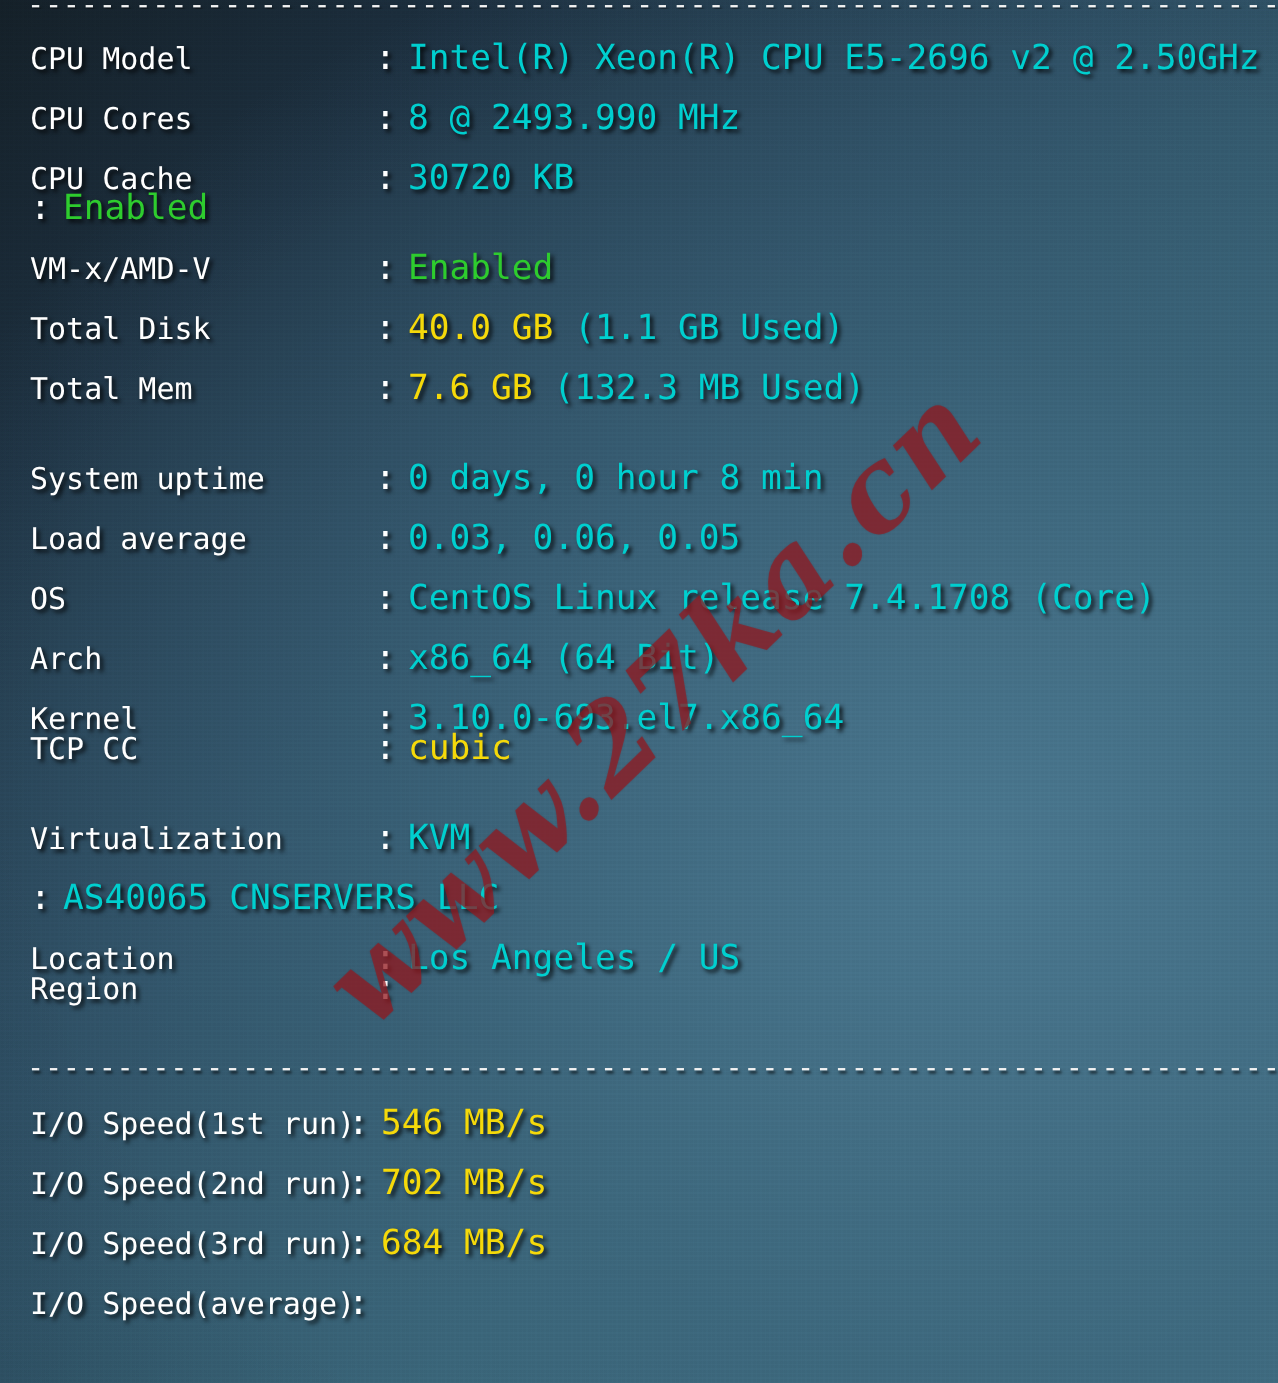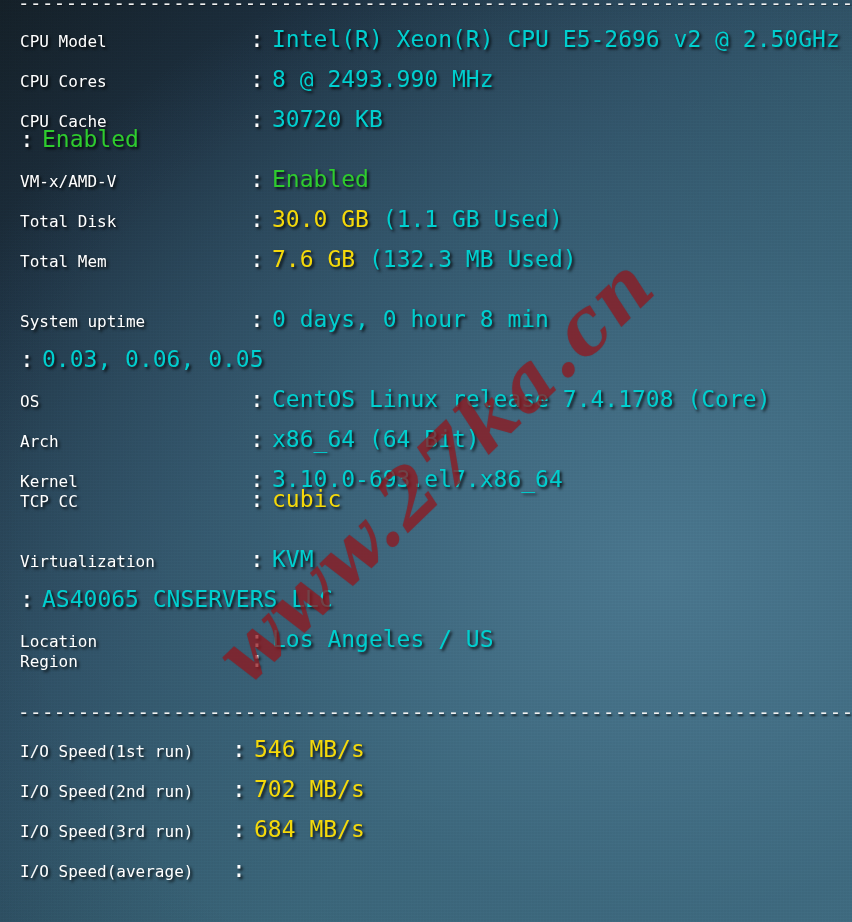--- a/index.html
+++ b/index.html
@@ -63,21 +63,21 @@
 
   .row {
     display: flex;
     align-items: baseline;
     height: 40px;
     padding-left: 20px;
     white-space: nowrap;
   }
   .label {
     color: #ffffff;
-    font-size: 16px;
+    font-size: 20px;
     width: 230px;
     flex: 0 0 230px;
     text-shadow: 2px 2px 3px rgba(0,0,0,0.85);
     font-family: "DejaVu Sans Mono", "Liberation Mono", monospace;
   }
   .colon {
     color: #ffffff;
     font-size: 23px;
     flex: 0 0 22px;
     text-shadow: 2px 2px 3px rgba(0,0,0,0.85);
@@ -152,35 +152,36 @@
           <span class="value v-green">Enabled</span>
         </div>
         <div class="row">
           <span class="label">VM-x/AMD-V</span>
           <span class="colon">:</span>
           <span class="value v-green">Enabled</span>
         </div>
         <div class="row">
           <span class="label">Total Disk</span>
           <span class="colon">:</span>
-          <span class="value v-yellow">30.0 GB</span>
+          <span class="value v-yellow">40.0 GB</span>
           <span class="value v-extra">&nbsp;(1.1 GB Used)</span>
         </div>
         <div class="row">
           <span class="label">Total Mem</span>
           <span class="colon">:</span>
           <span class="value v-yellow">7.6 GB</span>
           <span class="value v-extra">&nbsp;(132.3 MB Used)</span>
         </div>
         <div class="row">
           <span class="label">System uptime</span>
           <span class="colon">:</span>
           <span class="value v-cyan">0 days, 0 hour 8 min</span>
         </div>
         <div class="row">
+          <span class="label">Load average</span>
           <span class="colon">:</span>
           <span class="value v-cyan">0.03, 0.06, 0.05</span>
         </div>
         <div class="row">
           <span class="label">OS</span>
           <span class="colon">:</span>
           <span class="value v-cyan">CentOS Linux release 7.4.1708 (Core)</span>
         </div>
         <div class="row">
           <span class="label">Arch</span>

